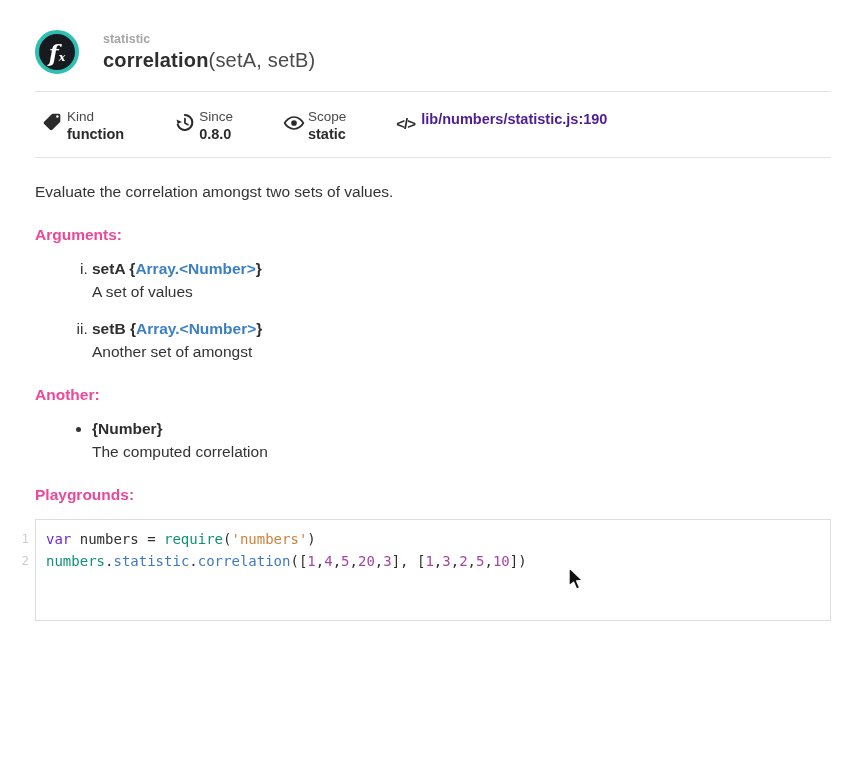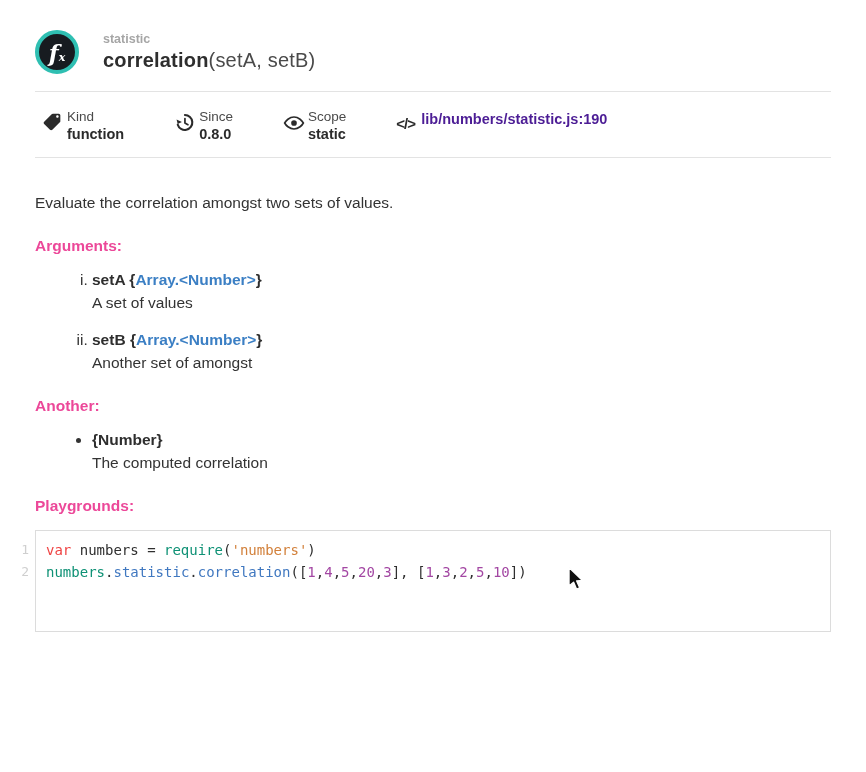--- a/index.html
+++ b/index.html
@@ -34,21 +34,21 @@
   
   .meta-row { display:flex; align-items:flex-start; padding:17px 0 15px 7px; }
   .meta-item { display:flex; gap:3px; margin-right:50px; }
   .meta-icon { width:22px; padding-top:3px; color:#2b2b2b; flex:0 0 auto; }
   .code-glyph { font-size:15px; font-weight:700; color:#2b2b2b; letter-spacing:-1px; padding-top:6px; }
   .meta-label { font-size:13.5px; color:#4a4a4a; }
   .meta-value { font-size:14.5px; font-weight:700; color:#2b2b2b; margin-top:2px; }
   .meta-link { color:#4c1d95; text-decoration:none; }
 
   
-  .desc { margin-top:36px; font-size:15.5px; color:#333; }
+  .desc { margin-top:25px; font-size:15.5px; color:#333; }
   .sec-heading { margin-top:25px; font-size:15.5px; font-weight:700; color:#ec4899; }
 
   ol.args { list-style:lower-roman; margin-top:16px; padding-left:57px; }
   ol.args li { font-size:15.5px; margin-bottom:19px; }
   .arg-head { font-weight:700; color:#2e2e2e; }
   .type-brace { font-weight:700; color:#2e2e2e; }
   .type-link { font-weight:700; color:#3b7fc4; }
   .arg-desc { margin-top:5px; font-weight:400; color:#333; }
 
   ul.returns { list-style:disc; margin-top:16px; padding-left:57px; }
@@ -61,21 +61,21 @@
     position:absolute; left:-20px; top:9px; width:14px;
     font-family:"DejaVu Sans Mono", monospace; font-size:13px;
     color:#cfcfcf; text-align:right; line-height:22px;
   }
   .pg-box { border:1px solid #dcdcdc; background:#fff; }
   .pg-code {
     padding:8px 10px; height:100px;
     font-family:"DejaVu Sans Mono", monospace; font-size:14px; line-height:22px;
     white-space:pre; cursor:text;
   }
-  .tok-kw   { color:#ef4444;margin-top:20px; }
+  .tok-kw   { color:#6d28d9;margin-top:20px; }
   .tok-prop { color:#4078c0; }
   .tok-fn   { color:#0e9175; }
   .tok-str  { color:#d2803b; }
   .tok-num  { color:#a347a3; }
   .tok-pl   { color:#2f2f2f;margin-top:12px; }
 
   .pg-footer {
     display:flex; align-items:stretch; height:28px;
     background:#f7f7f7; border-top:1px solid #e8e8e8; font-size:13px;
   }

